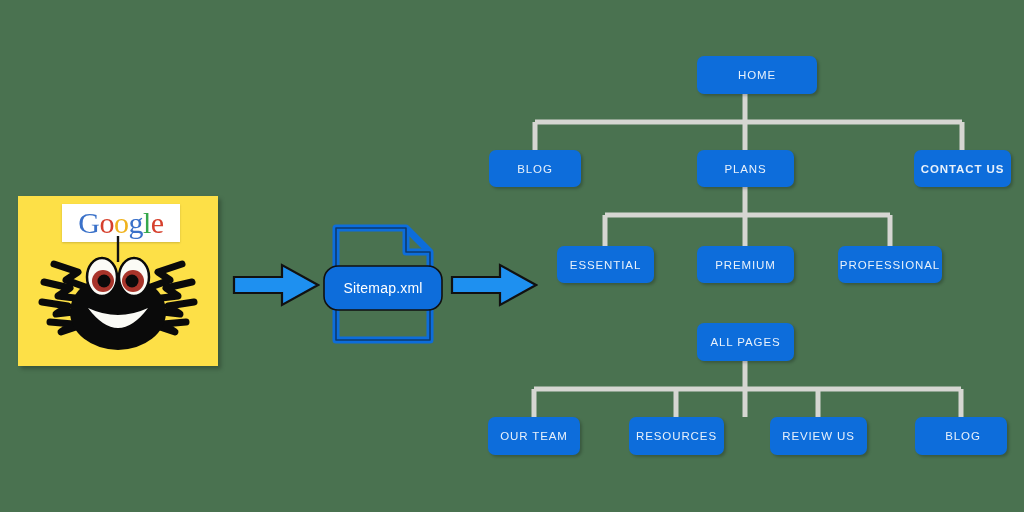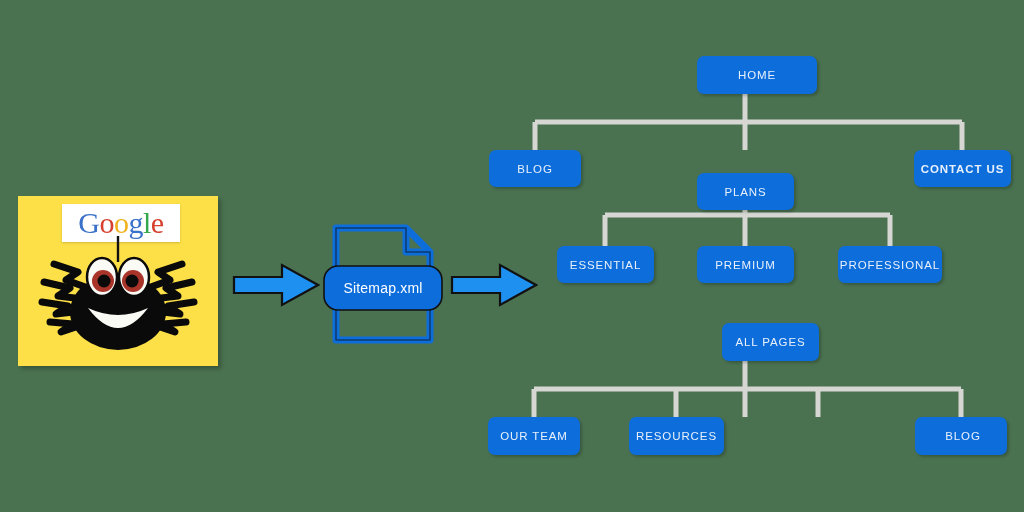--- a/index.html
+++ b/index.html
@@ -211,27 +211,28 @@
         <line x1="534" y1="389" x2="534" y2="417"></line>
         <line x1="676" y1="389" x2="676" y2="417"></line>
         <line x1="818" y1="389" x2="818" y2="417"></line>
         <line x1="961" y1="389" x2="961" y2="417"></line>
       </g>
     </svg>
 
     <div class="node" style="left:697px; top:56px; width:120px; height:38px;">HOME</div>
 
     <div class="node" style="left:489px; top:150px; width:92px; height:37px;">BLOG</div>
-    <div class="node" style="left:697px; top:150px; width:97px; height:37px;margin-top:23px;">PLANS</div>
+    <div class="node" style="left:697px; top:150px; width:97px; height:37px;">PLANS</div>
     <div class="node" style="left:914px; top:150px; width:97px; height:37px;font-weight:bold;">CONTACT US</div>
 
     <div class="node" style="left:557px; top:246px; width:97px; height:37px;">ESSENTIAL</div>
     <div class="node" style="left:697px; top:246px; width:97px; height:37px;">PREMIUM</div>
     <div class="node" style="left:838px; top:246px; width:104px; height:37px;">PROFESSIONAL</div>
 
-    <div class="node" style="left:722px; top:323px; width:97px; height:38px;">ALL PAGES</div>
+    <div class="node" style="left:697px; top:323px; width:97px; height:38px;">ALL PAGES</div>
 
     <div class="node" style="left:488px; top:417px; width:92px; height:38px;">OUR TEAM</div>
     <div class="node" style="left:629px; top:417px; width:95px; height:38px;">RESOURCES</div>
+    <div class="node" style="left:770px; top:417px; width:97px; height:38px;">REVIEW US</div>
     <div class="node" style="left:915px; top:417px; width:92px; height:38px;padding-left:8px;">BLOG</div>
   </div>
 
 </div>
 
 </body></html>

